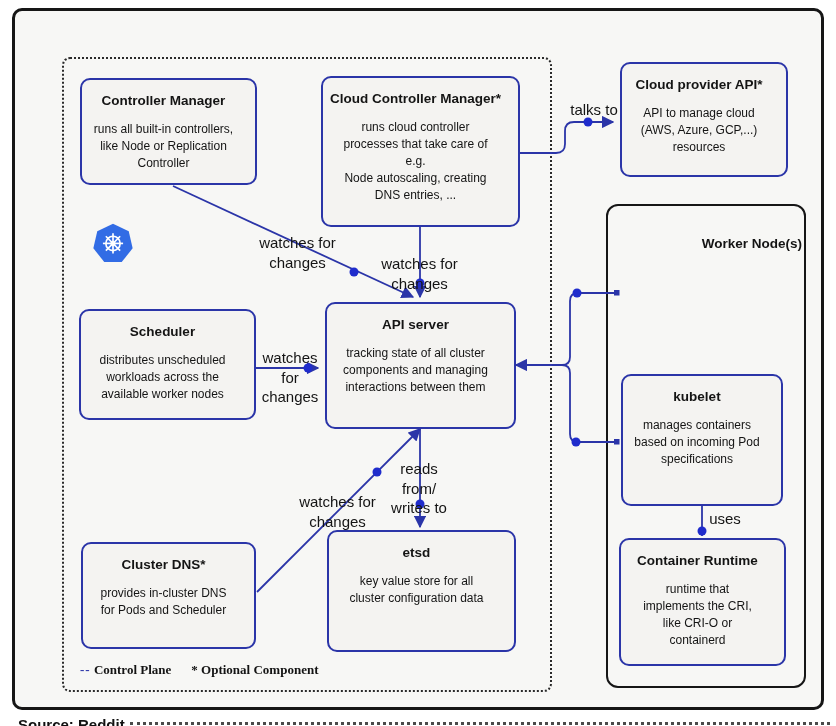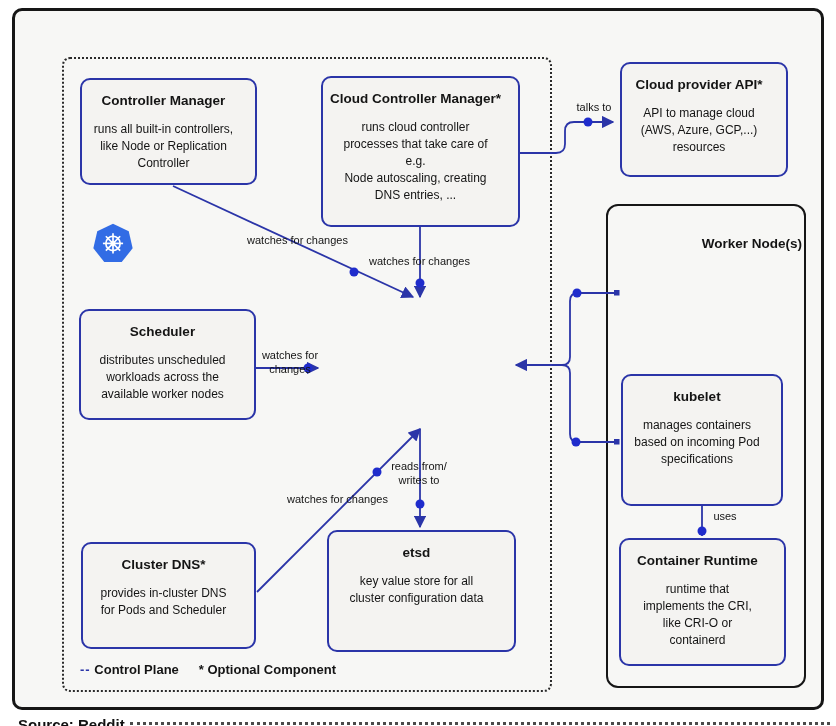--- a/index.html
+++ b/index.html
@@ -11,25 +11,25 @@
           border:2px dotted #2a2a2a;border-radius:8px;}
   .worker-frame{position:absolute;left:606px;top:204px;width:196px;height:480px;
           border:2px solid #161616;border-radius:12px;}
   .worker-title{position:absolute;left:606px;top:212px;width:196px;text-align:right;
           font-weight:bold;font-size:13.5px;margin-top:24px;}
   .box{position:absolute;background:#f4f3f1;border:2px solid #2b35a8;border-radius:10px;
           display:flex;flex-direction:column;align-items:center;box-sizing:border-box;
           padding:13px 16px 8px 6px;text-align:center;}
   .box-title{font-weight:bold;font-size:13.5px;margin-bottom:13px;}
   .box-body{font-size:12px;line-height:1.42;white-space:pre-line;}
-  .edge-label{position:absolute;font-size:11px;line-height:1.3;white-space:pre-line;
+  .edge-label{position:absolute;font-size:15px;line-height:1.3;white-space:pre-line;
           text-align:center;}
   svg.wires{position:absolute;left:0;top:0;pointer-events:none;}
   .legend{position:absolute;left:80px;top:662px;display:flex;gap:20px;
-          font-weight:bold;font-size:13px;}
+          font-weight:bold;font-size:13px;font-family:Liberation Serif, serif;}
   .legend .dash{color:#2b35a8;letter-spacing:1px;}
   .k8s-logo{position:absolute;left:92px;top:222px;width:42px;height:42px;}
   .source-note{position:absolute;left:18px;top:716px;font-weight:bold;font-size:15px;color:#111;}
   .bottom-dots{position:absolute;left:130px;top:722px;width:700px;border-top:3px dotted #4a4a4a;}
 </style>
 </head>
 <body>
 
 <div class="canvas">
 
@@ -133,20 +133,26 @@
   </div>
 
   <div class="box" style="left:619px;top:538px;width:167px;height:128px">
     <div class="box-title">Container Runtime</div>
     <div class="box-body">runtime that
 implements the CRI,
 like CRI-O or
 containerd</div>
   </div>
 
+  <div class="box" style="left:325px;top:302px;width:191px;height:127px">
+    <div class="box-title">API server</div>
+    <div class="box-body">tracking state of all cluster
+components and managing
+interactions between them</div>
+  </div>
 
   <div class="box" style="left:81px;top:542px;width:175px;height:107px">
     <div class="box-title">Cluster DNS*</div>
     <div class="box-body">provides in-cluster DNS
 for Pods and Scheduler</div>
   </div>
 
   <div class="box" style="left:327px;top:530px;width:189px;height:122px">
     <div class="box-title">etsd</div>
     <div class="box-body">key value store for all

